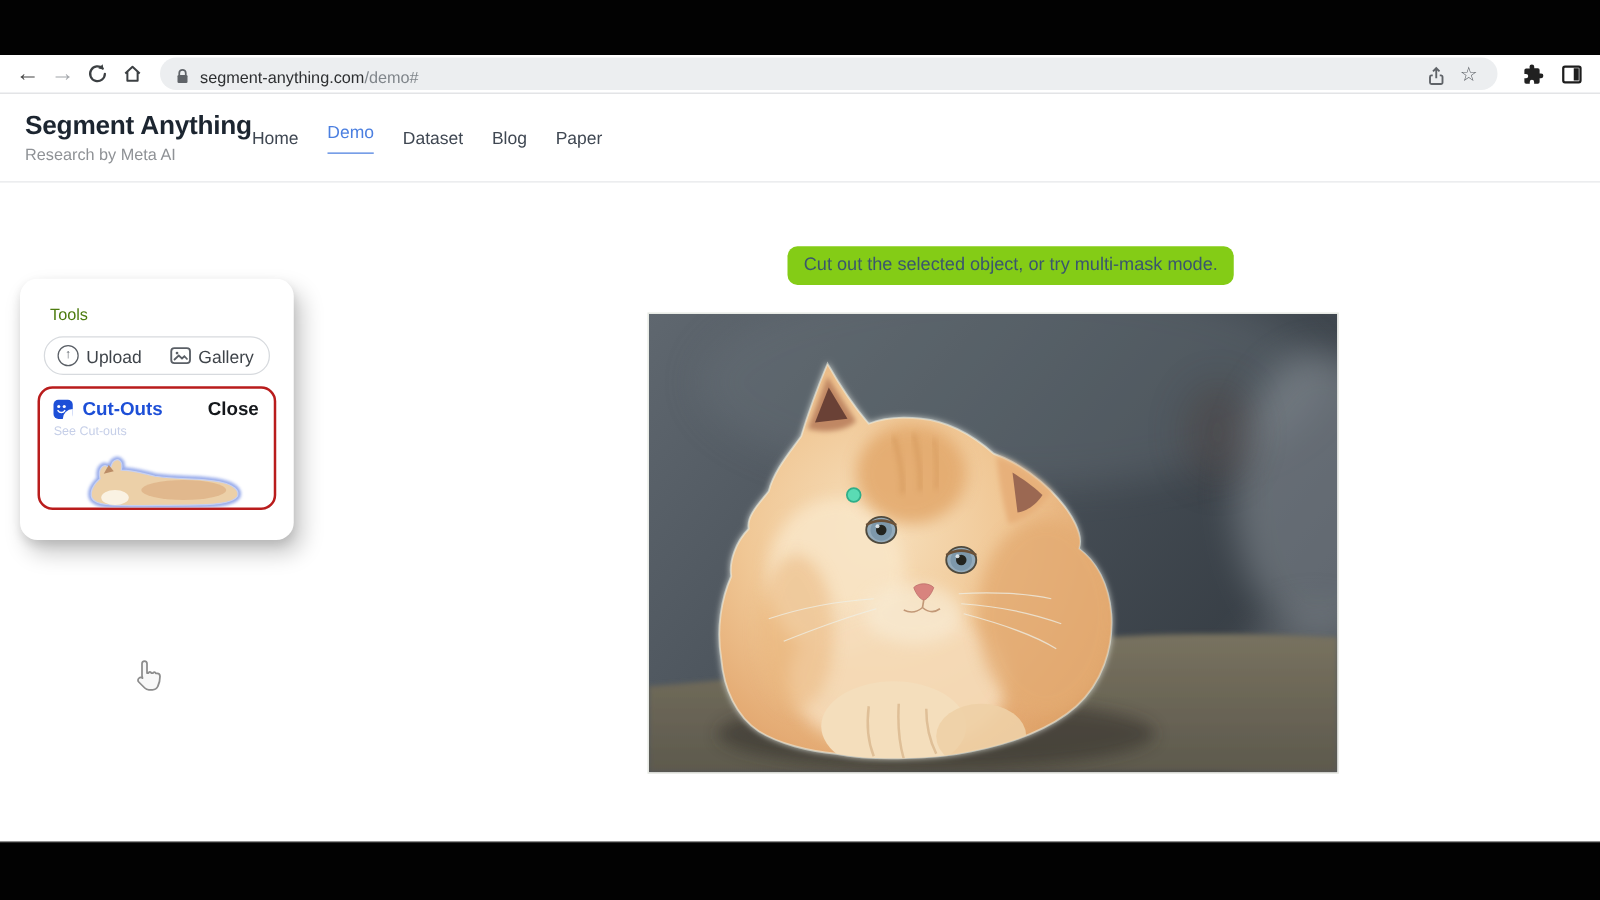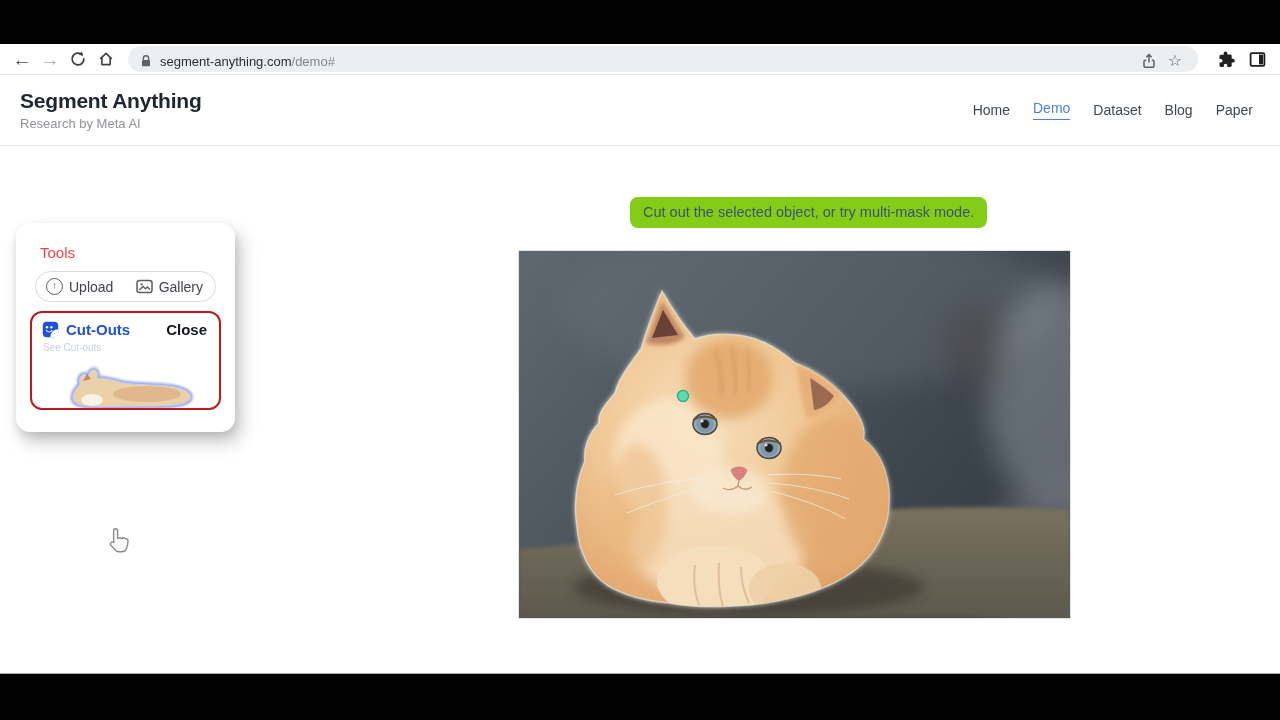--- a/index.html
+++ b/index.html
@@ -25,34 +25,34 @@
   .url .domain { color:#2d2f31; }
   .url .path   { color:#80868b; }
   .omnibox .spacer { flex:1 1 auto; }
   .omni-ic { width:26px; height:24px; display:flex; align-items:center; justify-content:center; cursor:pointer; }
   .star-glyph { font-size:16px; color:#5f6368; line-height:1; }
   .chrome-ic { width:26px; height:26px; display:flex; align-items:center; justify-content:center; margin-left:6px; cursor:pointer; }
 
   
   .page { position:absolute; top:75px; left:0; width:1280px; height:598px; background:#ffffff; }
   .site-header { position:absolute; top:0; left:0; width:1280px; height:71px; border-bottom:1px solid #e6e8ea;
-                 display:flex; align-items:center; justify-content:space-between; padding:0 27px 0 20px; }
+                 display:flex; align-items:center; justify-content:flex-start; padding:0 27px 0 20px; }
   .site-title { font-size:21px; font-weight:bold; color:#1c2530; letter-spacing:-0.2px; }
   .site-subtitle { font-size:13px; color:#8f9296; margin-top:3px; }
   .nav { display:flex; align-items:center; gap:23px; }
   .nav a { font-size:14px; color:#3f4752; text-decoration:none; cursor:pointer; }
-  .nav a.active { color:#4b7fe0; border-bottom:1.5px solid #4b7fe0; padding-bottom:3px; }
+  .nav a.active { color:#4b7fe0; border-bottom:1.5px solid #4b7fe0; padding-bottom:9px; }
 
   .tooltip { position:absolute; left:630px; top:122px; height:31px; line-height:31px; padding:0 13px;
              background:#84cc16; border-radius:8px; font-size:14.5px; color:#3a566e; white-space:nowrap; }
 
   
   .tools-panel { position:absolute; left:16px; top:148px; width:219px; height:209px; background:#fff;
                  border-radius:14px; box-shadow:0 4px 8px rgba(0,0,0,.10), 6px 10px 18px rgba(0,0,0,.22); }
-  .tools-heading { font-size:15px; color:#ef4444; margin:21px 0 4px 24px; }
+  .tools-heading { font-size:13px; color:#4d7c0f; margin:21px 0 4px 24px; }
   .tools-pill { width:181px; height:31px; margin:10px auto 0; border:1px solid #d7dade; border-radius:17px;
                 display:flex; align-items:center; }
   .pill-btn { display:flex; align-items:center; gap:6px; font-size:14px; color:#3f444a; cursor:pointer; height:100%; }
   .pill-btn.upload { flex:1 1 auto; padding-left:10px; }
   .pill-btn.gallery { padding-right:12px; }
   .upload-circle { width:17px; height:17px; border:1.2px solid #5a5f66; border-radius:50%;
                    font-size:10px; line-height:14px; text-align:center; color:#5a5f66; }
   .cutouts-card { position:relative; width:191px; height:99px; margin:9px 0 0 14px; border:2px solid #b91c1c;
                   border-radius:12px; background:#fff; overflow:hidden; cursor:pointer; }
   .cutouts-row { display:flex; align-items:center; gap:7px; padding:8px 12px 0 10px; }

